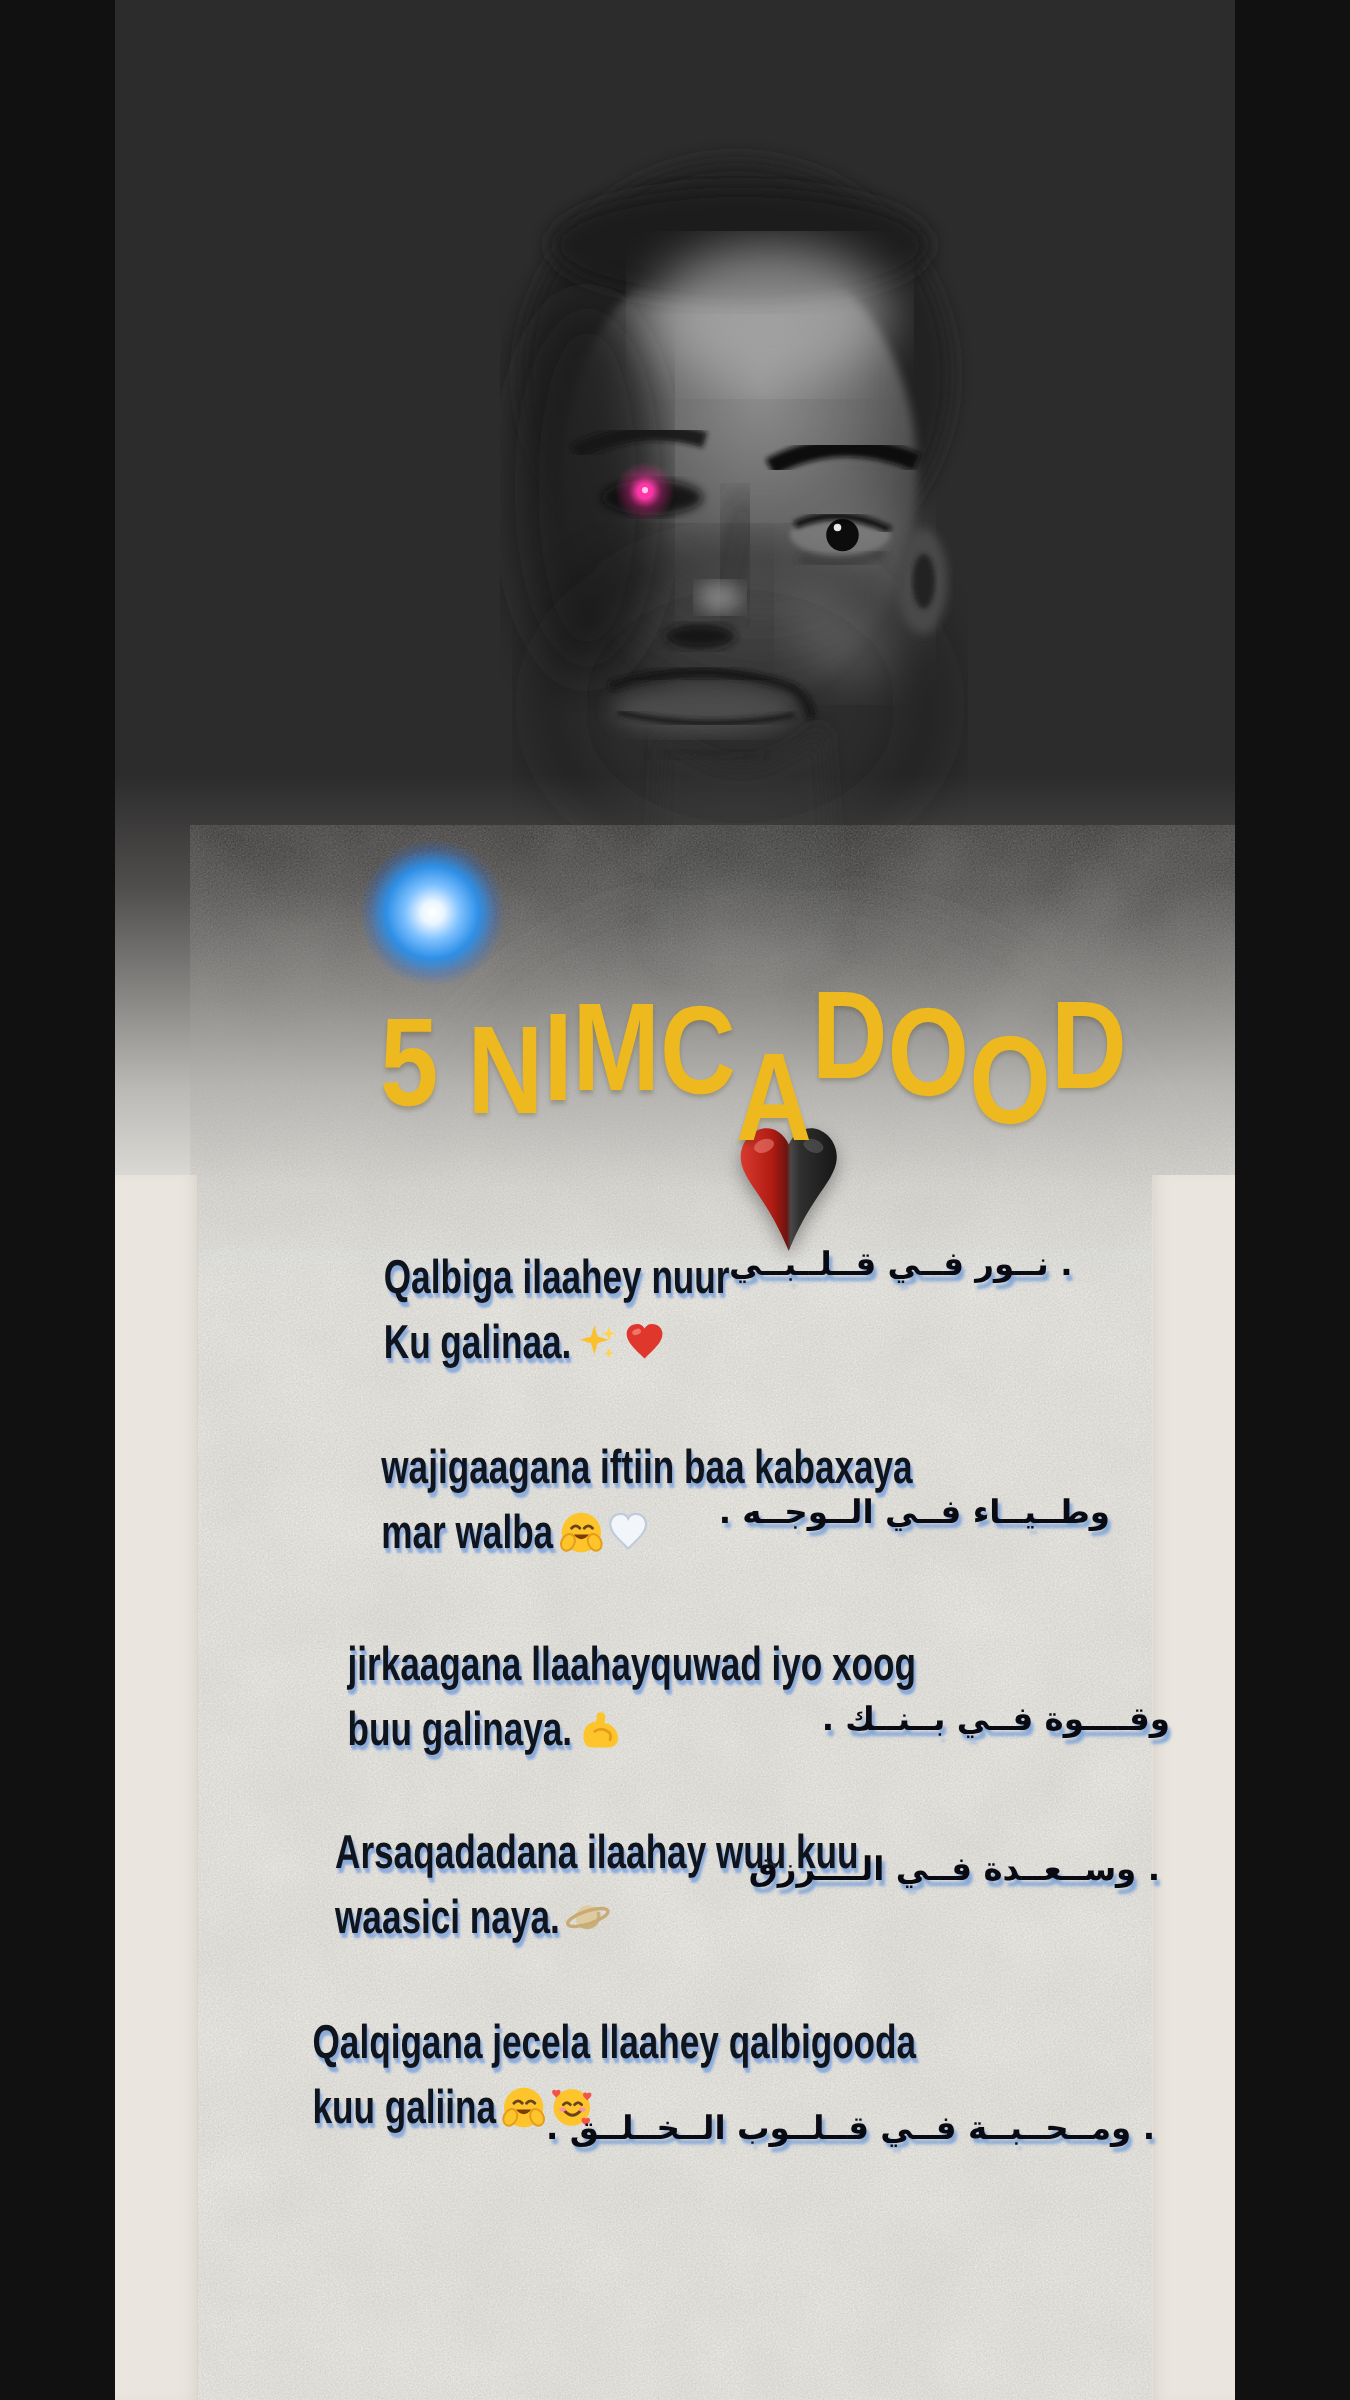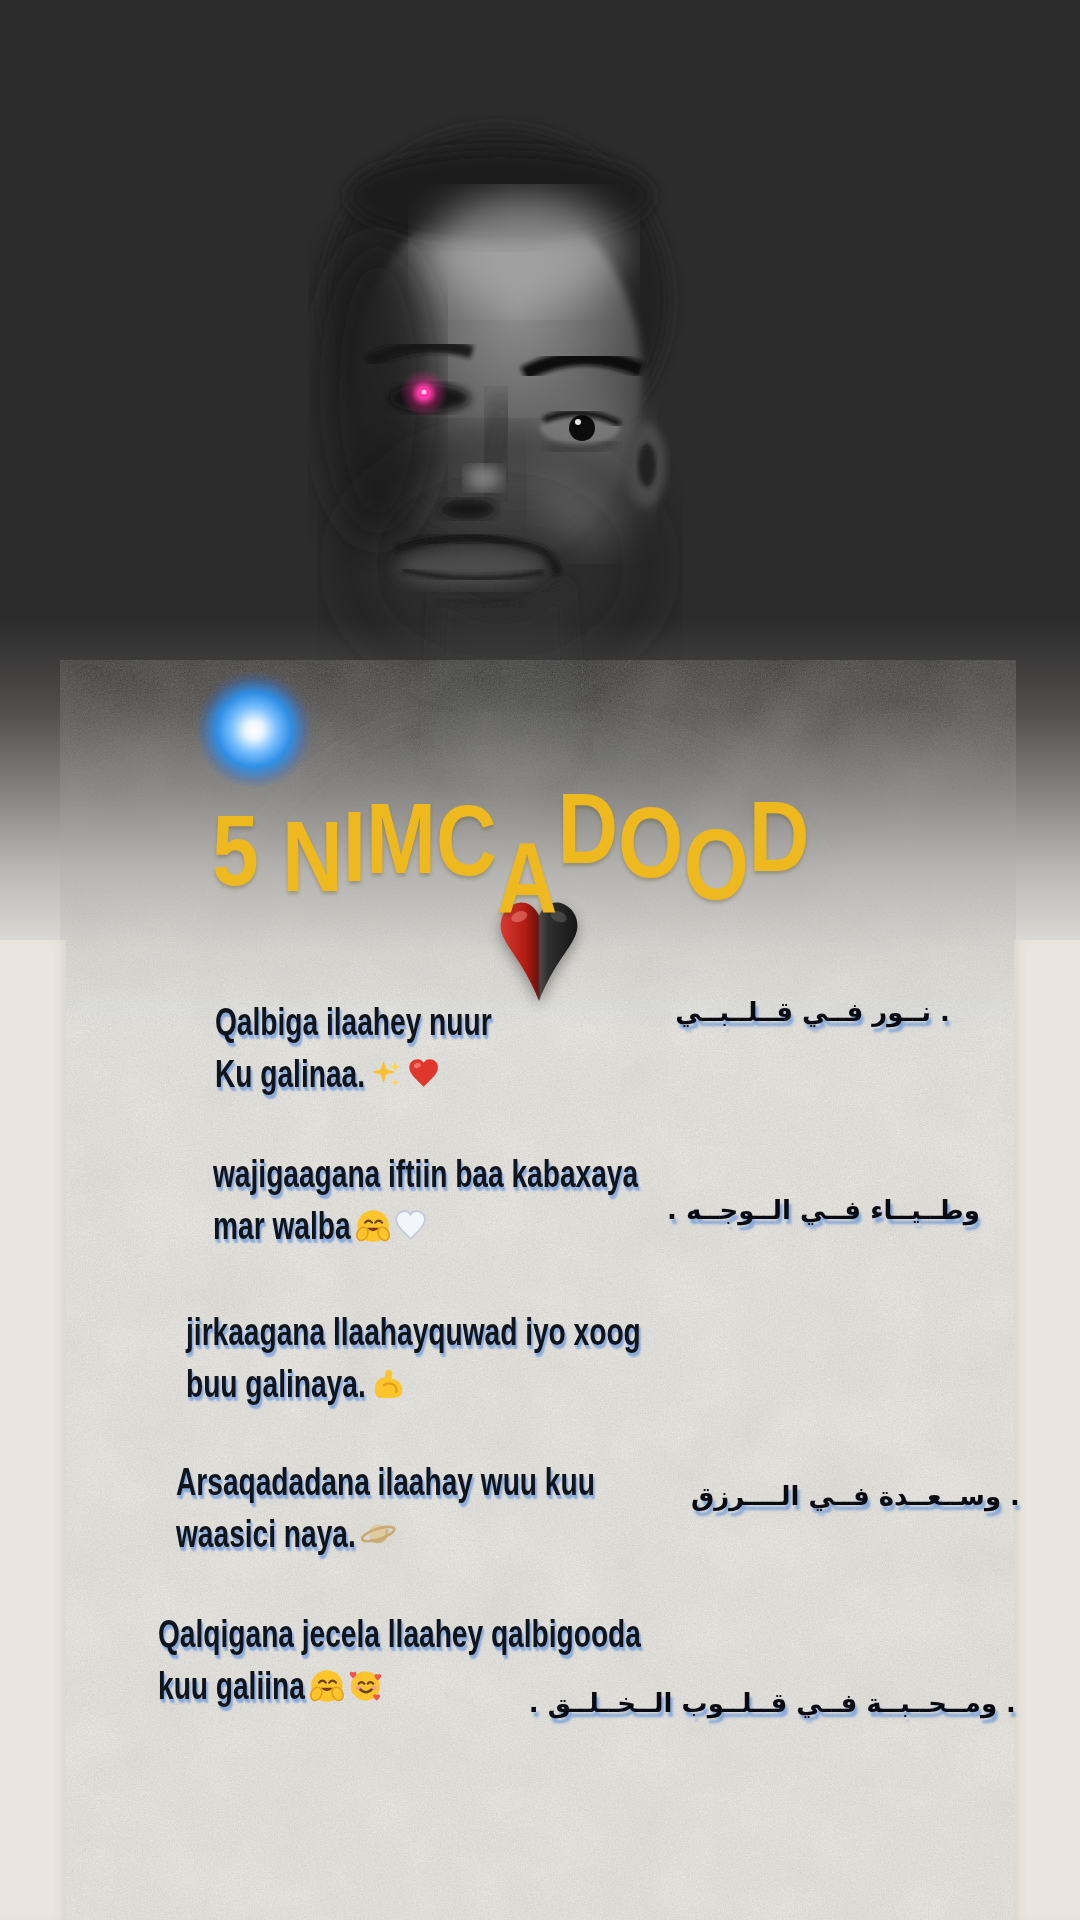--- a/index.html
+++ b/index.html
@@ -1,16 +1,16 @@
 <!DOCTYPE html>
 <html><head>
 <meta charset="utf-8">
 <style>
   html,body{margin:0;padding:0;background:#111;}
-  .stage{position:relative;width:1080px;height:1920px;margin:0 auto;overflow:hidden;
+  .stage{position:relative;width:896px;height:1920px;margin:0 auto;overflow:hidden;
          background:#0369a1;font-family:"Liberation Sans",sans-serif;}
 
   
   .portrait{position:absolute;left:0;top:0;width:1080px;height:1000px;z-index:1;}
 
   
   .orb{position:absolute;left:196px;top:672px;width:116px;height:116px;z-index:6;border-radius:50%;
        background:radial-gradient(circle at 50% 50%,
          #ffffff 0%, #eaf5ff 11%, #7cc0ff 27%, #2f8fe6 45%,
          rgba(40,110,220,0.28) 62%, rgba(40,110,220,0) 72%);}
@@ -219,20 +219,21 @@
         <span>jirkaagana llaahayquwad iyo xoog</span>
       </div>
     <div class="line">
       <span>buu galinaya.</span>
       <svg width="36" height="36" viewBox="0 0 32 32">
         <path d="M4 21 Q4 11 13 10 L13.5 5.5 Q14 3 17 3.5 Q20 4 19.5 7.5 L19 11 Q27 12.5 28.5 20 Q29.5 28 21 28.5 L10 28.5 Q4 28 4 21 Z" fill="#fdc42c"></path>
         <path d="M12 17 Q17 13.5 22 17.5 Q24 19.5 23 23" stroke="#e59c18" stroke-width="2" fill="none" stroke-linecap="round"></path>
       </svg>
     </div>
   </div>
+  <div class="ar b3ar" dir="rtl">وقــــوة فــي بــنــك .</div>
 
   <div class="so b4so">
     <div class="line">
         <span>Arsaqadadana ilaahay wuu kuu</span>
       </div>
     <div class="line">
       <span>waasici naya.</span>
       <svg width="36" height="36" viewBox="0 0 32 32">
         <circle cx="16" cy="16" r="8.5" fill="#decba0"></circle>
         <path d="M10 21 A8.5 8.5 0 0 0 23.5 12" stroke="#b99c66" stroke-width="2.5" fill="none" opacity="0.6"></path>

